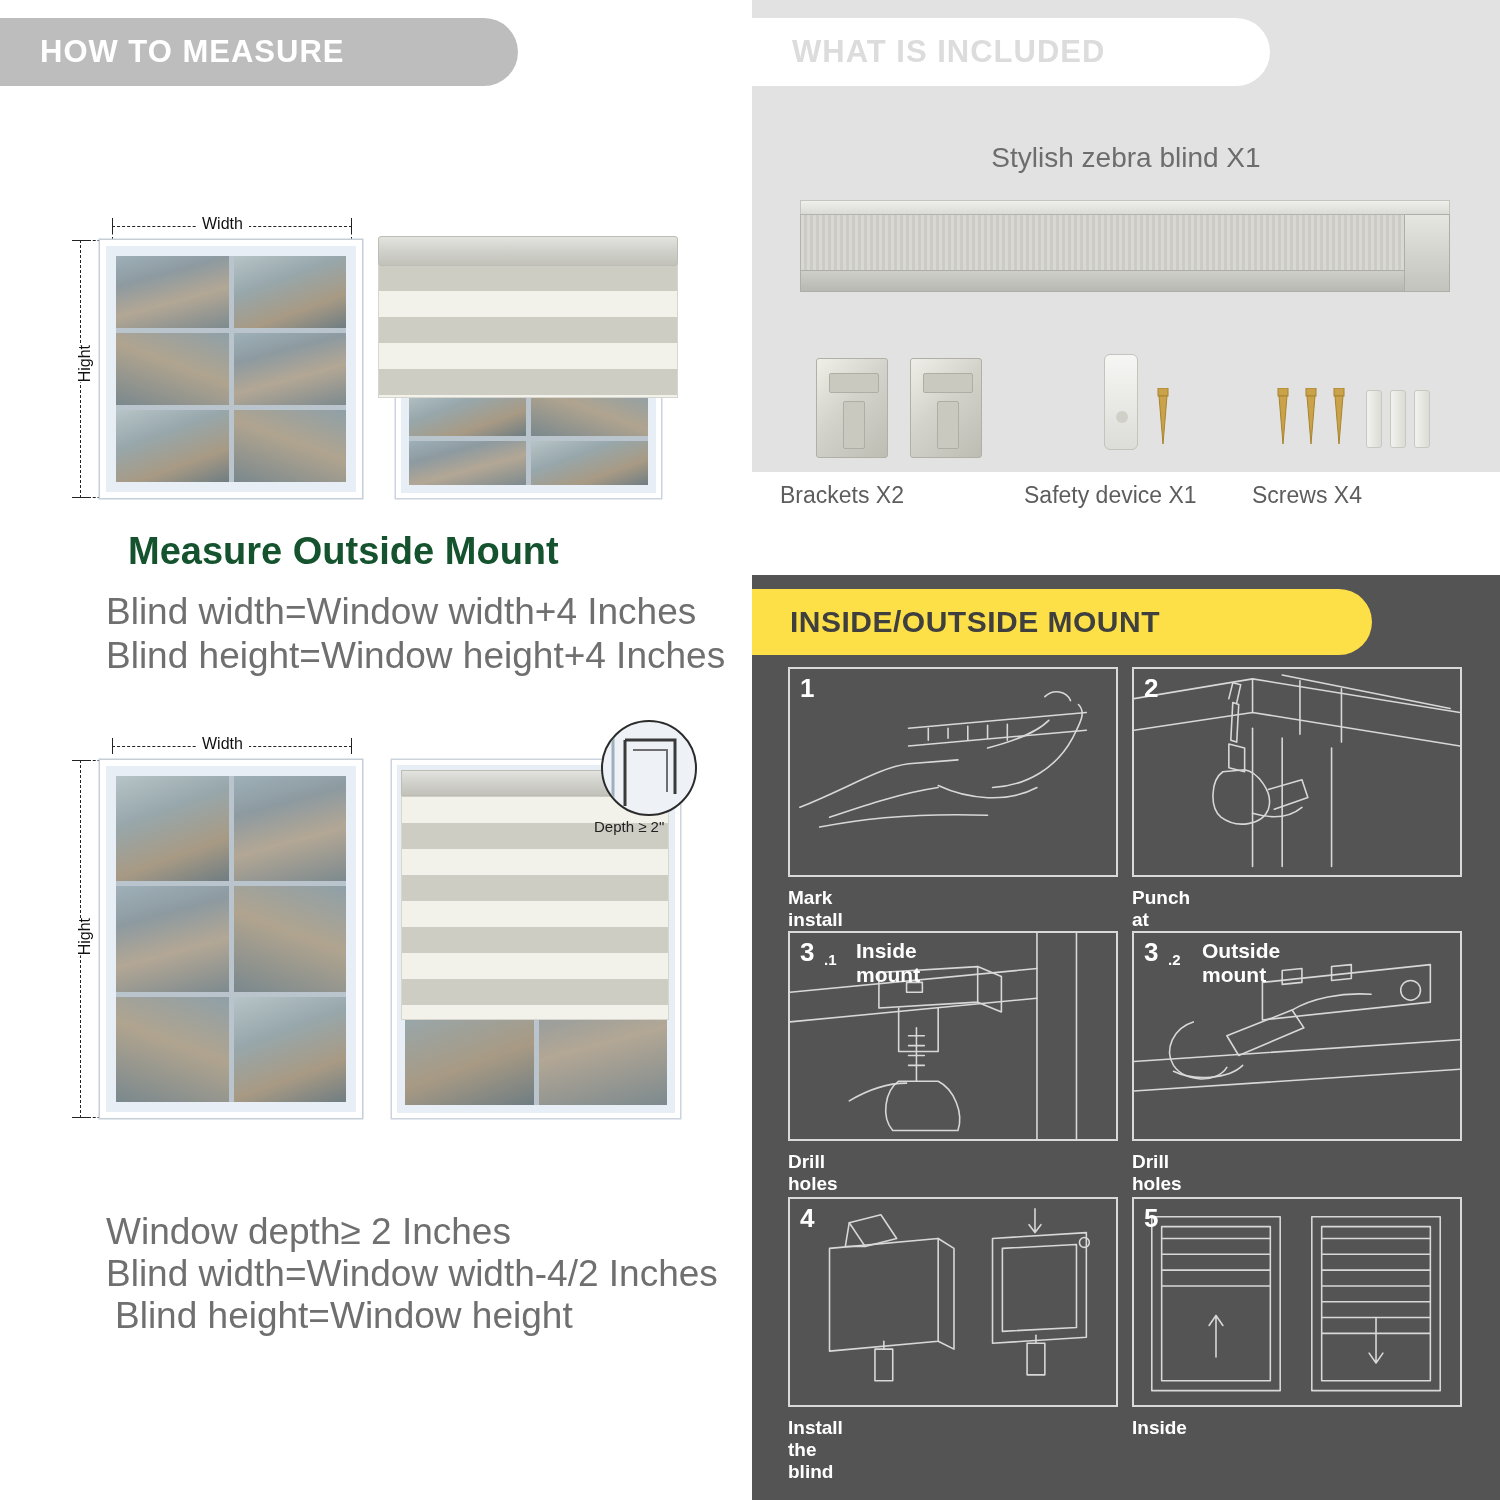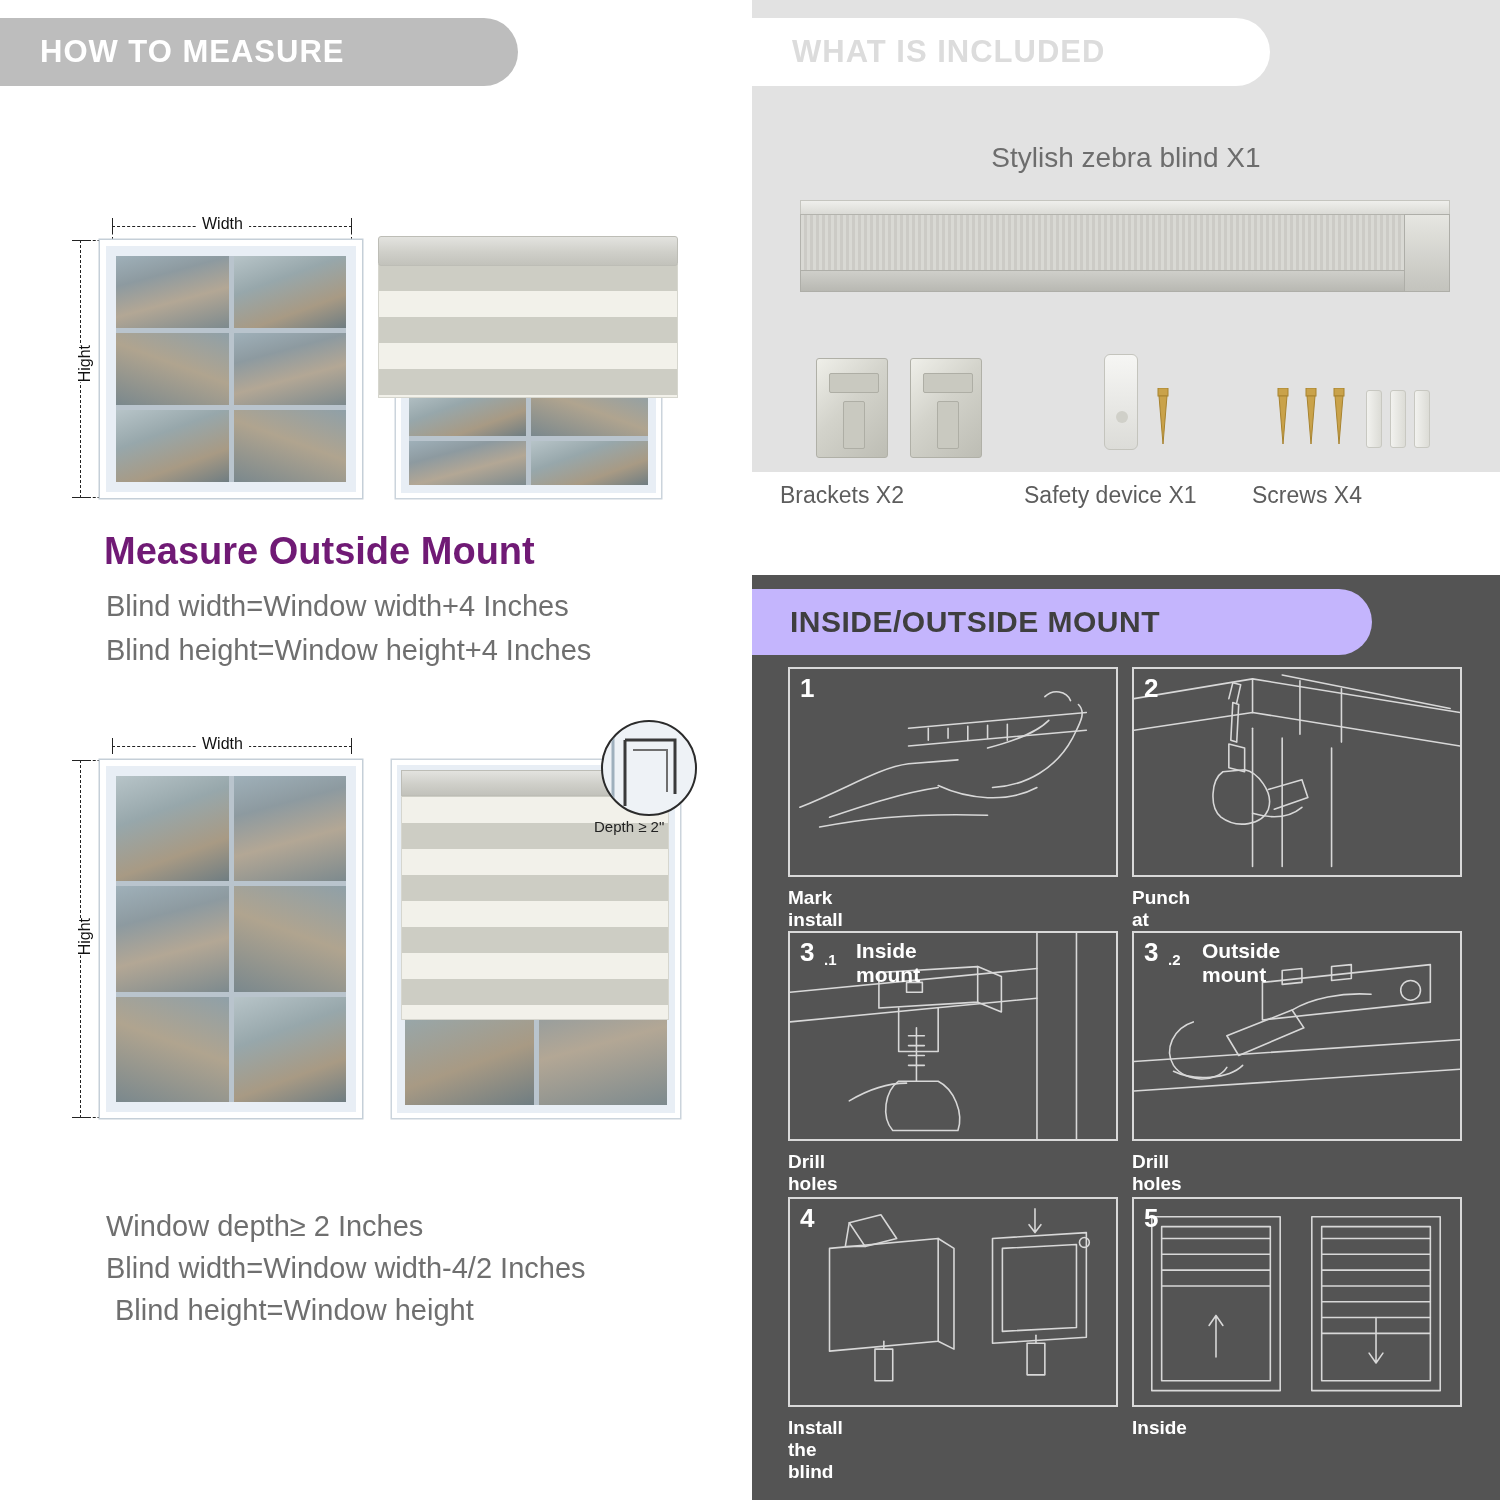--- a/index.html
+++ b/index.html
@@ -42,22 +42,22 @@
   .pane.p3{background:linear-gradient(200deg,#8fa0a8 0%,#b0a48f 45%,#7a888d 100%);}
 
   .blindwrap{position:absolute;}
   .headrail{position:absolute;background:linear-gradient(180deg,#e3e3df 0%,#cfcfc9 55%,#c2c2bb 100%);border:1px solid #bdbdb6;box-sizing:border-box;}
   .zebra{position:absolute;overflow:hidden;border:1px solid #d6d6ce;box-sizing:border-box;
     background:repeating-linear-gradient(180deg,
       #cdcdc4 0px,#cdcdc4 26px,
       #f2f1ea 26px,#f2f1ea 52px);}
   .blindwindow{position:absolute;background:#e8eef5;border:5px solid #ffffff;box-shadow:0 0 0 1.5px #cbd4dc;box-sizing:border-box;}
 
-  .headline{font-size:38px;font-weight:bold;color:#701a75;}
-  .bullet{font-size:29px;color:#6f6f6f;line-height:1.38;}
+  .headline{font-size:38px;font-weight:bold;color:#14532d;margin-left:24px;}
+  .bullet{font-size:37px;color:#6f6f6f;line-height:1.38;}
 
   .note{position:absolute;display:flex;gap:18px;align-items:flex-start;}
   .warn-tri{width:66px;height:58px;flex:0 0 auto;position:relative;}
   .note-text{font-size:19px;color:#9b9b9b;line-height:1.5;}
 
   .depthcircle{position:absolute;border:2px solid #2b2b2b;border-radius:50%;background:#eef2f6;overflow:hidden;}
   .depthlabel{position:absolute;font-size:15px;color:#222;}
 
   
   .right-top{position:absolute;left:752px;top:0;width:748px;height:472px;background:#e2e2e2;}
@@ -76,21 +76,21 @@
 
   .bracket{position:absolute;background:linear-gradient(135deg,#efefe9 0%,#d3d3cb 45%,#bdbdb4 100%);border:1px solid #b0b0a7;border-radius:3px;box-sizing:border-box;}
   .bracket .slot{position:absolute;background:#c9c9c0;border:1px solid #aeaea5;border-radius:2px;}
   .safety{position:absolute;background:linear-gradient(180deg,#f6f6f4 0%,#dcdcd8 100%);border:1px solid #c4c4bd;border-radius:4px;box-sizing:border-box;}
   .screw{position:absolute;}
   .anchor{position:absolute;background:linear-gradient(90deg,#f2f2ef 0%,#dcdcd6 100%);border:1px solid #c8c8c1;border-radius:2px;box-sizing:border-box;}
 
   
   .right-bottom{position:absolute;left:752px;top:575px;width:748px;height:925px;background:#545454;}
   .title-mount{
-    position:absolute;left:0;top:14px;width:620px;height:66px;background:#c4b5fd;
+    position:absolute;left:0;top:14px;width:620px;height:66px;background:#fde047;
     border-radius:0 33px 33px 0;color:#3f3f3f;font-size:30px;font-weight:bold;
     display:flex;align-items:center;padding-left:38px;box-sizing:border-box;letter-spacing:.5px;
   }
   .step{position:absolute;}
   .step-box{position:absolute;border:2px solid #d9d9d9;box-sizing:border-box;background:#545454;}
   .step-num{position:absolute;font-size:26px;font-weight:bold;color:#ffffff;}
   .step-sub{position:absolute;font-size:15px;font-weight:bold;color:#ffffff;}
   .step-inline{position:absolute;font-size:21px;font-weight:bold;color:#ffffff;}
   .step-cap{position:absolute;font-size:19px;font-weight:bold;color:#ffffff;}
   .sketch{position:absolute;inset:0;}

